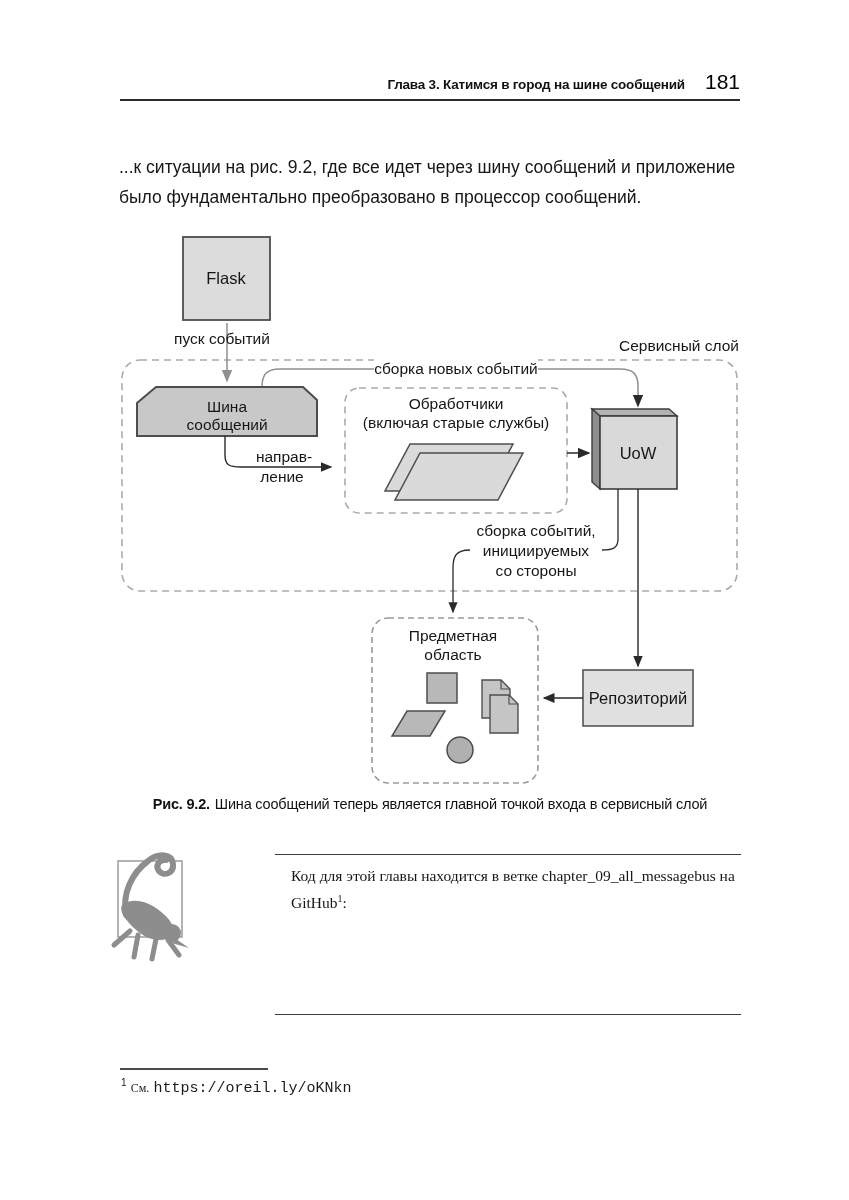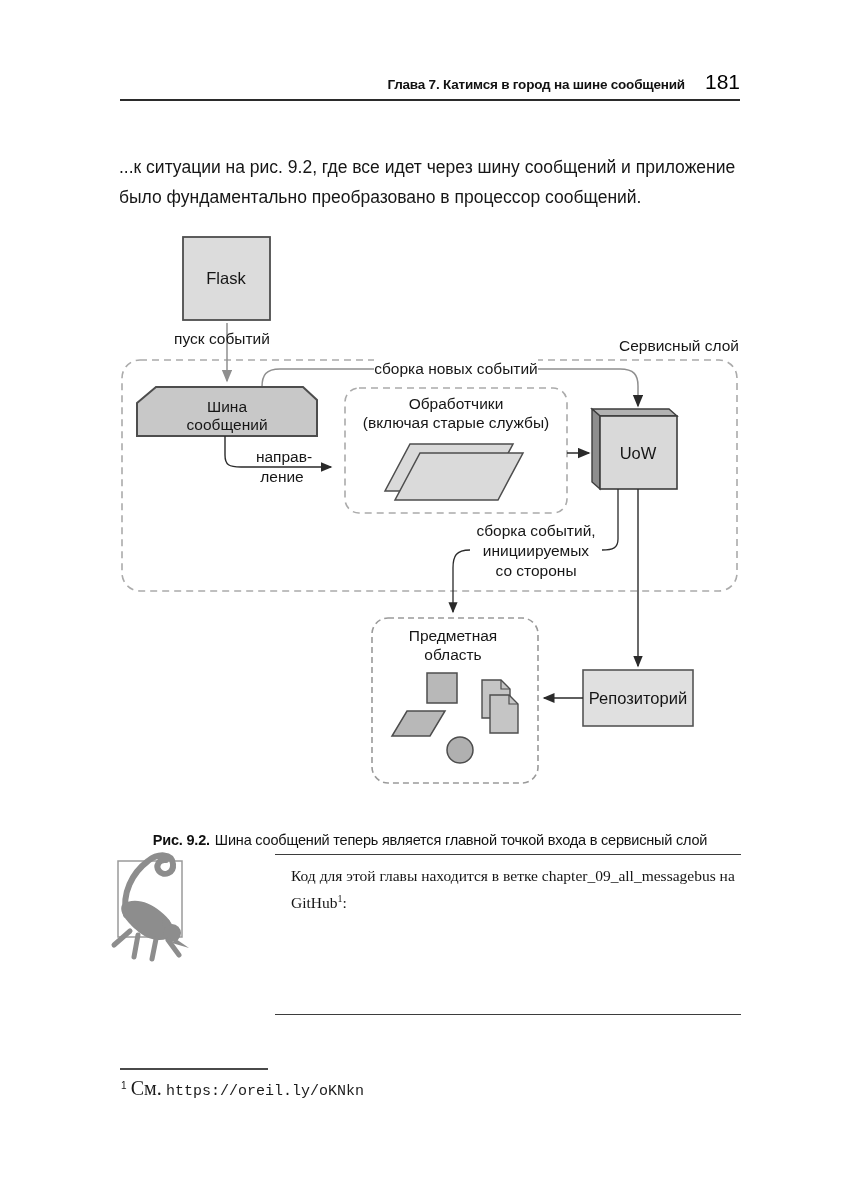--- a/index.html
+++ b/index.html
@@ -16,48 +16,48 @@
   
   .bodytext{position:absolute;left:119px;top:152px;width:628px;
             font-family:Liberation Sans, sans-serif;font-size:17.5px;line-height:30px;color:#161616;}
 
   
   .diagram{position:absolute;left:110px;top:228px;}
   .dt{font-family:"Liberation Sans",sans-serif;font-size:15.5px;fill:#161616;}
   .dt-big{font-family:"Liberation Sans",sans-serif;font-size:16.5px;fill:#161616;}
 
   
-  .caption{position:absolute;left:120px;top:832px;width:620px;text-align:center;
+  .caption{position:absolute;left:120px;top:796px;width:620px;text-align:center;
            font-size:14.5px;letter-spacing:-0.2px;color:#111;}
   .caption b{margin-right:5px;}
 
   
   .note-icon{position:absolute;left:98px;top:843px;}
   .note-col{position:absolute;left:275px;top:854px;width:466px;
             border-top:1.5px solid #3d3d3d;border-bottom:1.5px solid #3d3d3d;
             padding:9px 0 10px 0;}
   .note-text{font-family:"Liberation Serif",serif;font-size:15.5px;line-height:23px;color:#161616;margin-left:16px;}
   .note-line1{display:block;white-space:nowrap;}
   .note-code{margin-top:8px;font-family:"DejaVu Sans Mono",monospace;
              font-size:13.5px;line-height:20.5px;color:#2b2b2b;white-space:pre;}
   sup{font-size:10px;}
 
   
   .fn-rule{position:absolute;left:120px;top:1068px;width:148px;height:1.5px;background:#4a4a4a;}
   .fn{position:absolute;left:121px;top:1077px;font-size:15px;color:#1b1b1b;}
-  .fn-see{font-family:"Liberation Serif",serif;font-size:20px;margin-top:41px;}
+  .fn-see{font-family:"Liberation Serif",serif;font-size:12px;margin-top:41px;}
   .fn-url{font-family:Liberation Mono, monospace;font-size:15px;}
 </style>
 </head>
 <body>
 
 <div class="page">
 
   <div class="hdr">
-    <span class="hdr-title">Глава 7. Катимся в город на шине сообщений</span>
+    <span class="hdr-title">Глава 3. Катимся в город на шине сообщений</span>
     <span class="hdr-num">181</span>
   </div>
   <div class="hdr-rule"></div>
 
   <div class="bodytext">...к ситуации на рис. 9.2, где все идет через шину сообщений и приложение было фундаментально преобразовано в процессор сообщений.</div>
 
   <svg class="diagram" width="640" height="562" viewBox="0 0 640 562">
     <defs>
       <marker id="mB" markerWidth="10" markerHeight="9" refX="7.5" refY="3.5" orient="auto">
         <path d="M0,0 L8.5,3.5 L0,7 Z" fill="#2a2a2a"></path>

